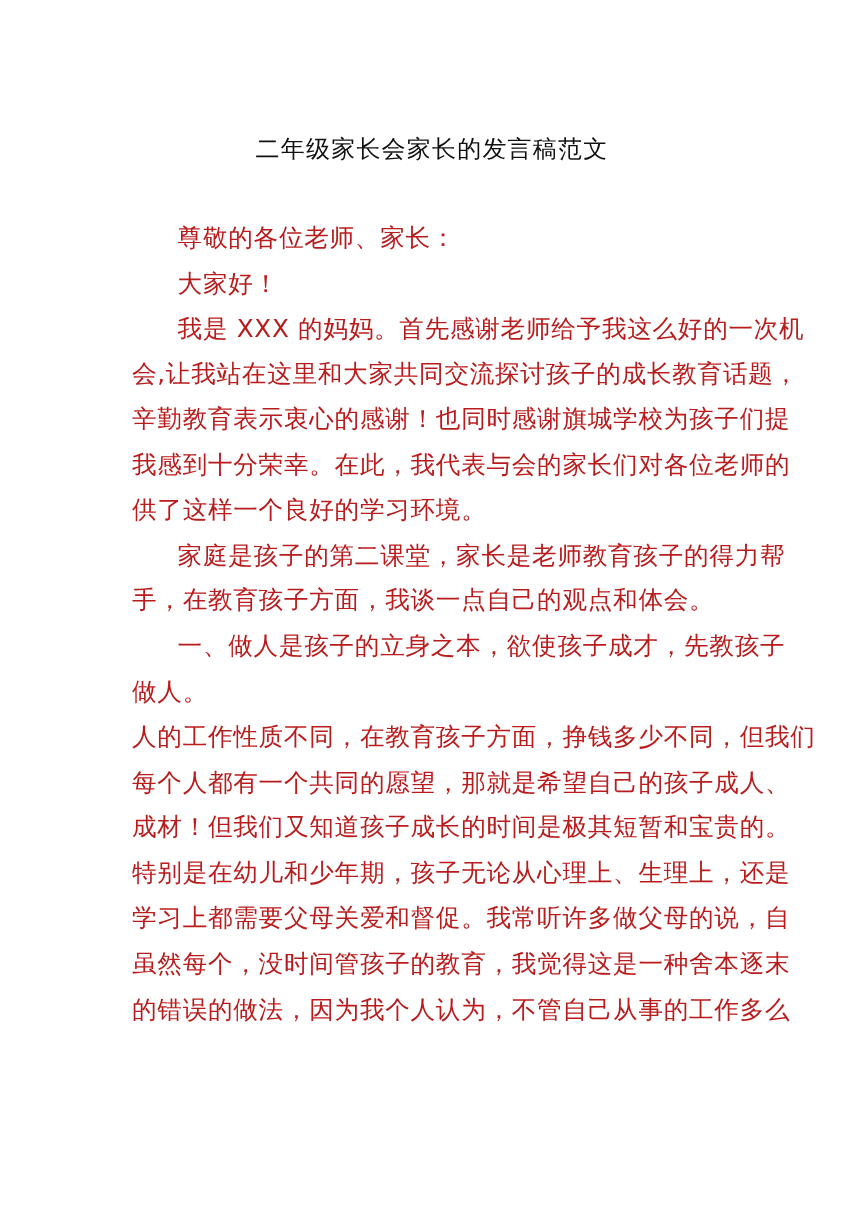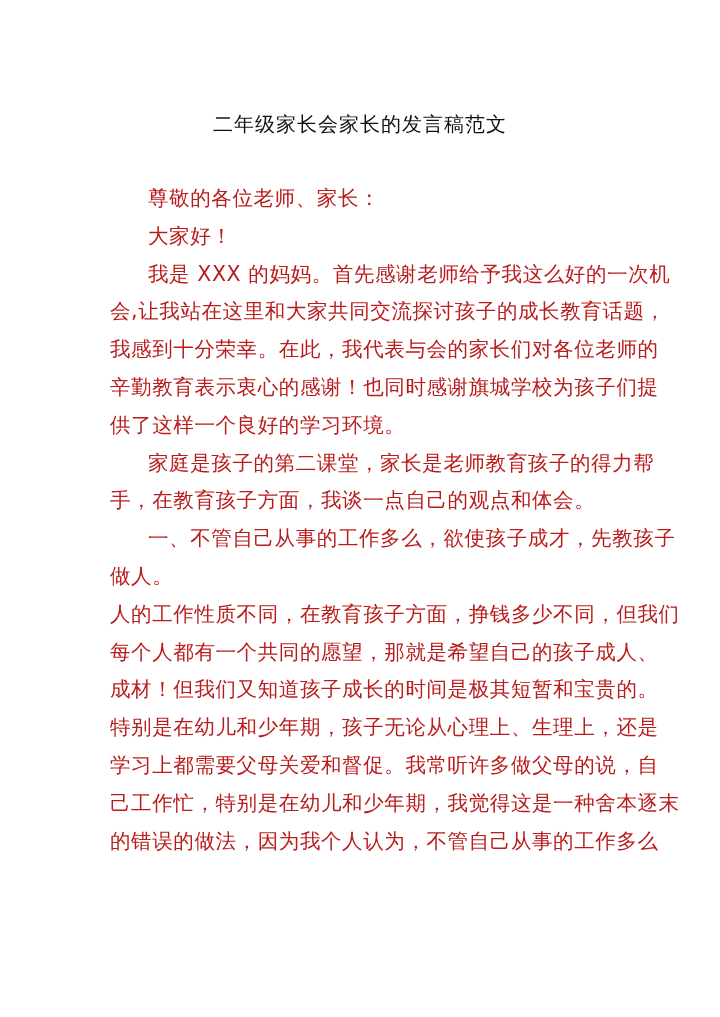--- a/index.html
+++ b/index.html
@@ -59,28 +59,28 @@
 <body>
 
 <div class="page">
   <div class="title">二年级家长会家长的发言稿范文</div>
 
   <div class="body-text">
     <span class="line indent">尊敬的各位老师、家长：</span>
     <span class="line indent">大家好！</span>
     <span class="line indent">我是 XXX 的妈妈。首先感谢老师给予我这么好的一次机</span>
     <span class="line">会,让我站在这里和大家共同交流探讨孩子的成长教育话题，</span>
+    <span class="line">辛勤教育表示衷心的感谢！也同时感谢旗城学校为孩子们提</span>
     <span class="line">我感到十分荣幸。在此，我代表与会的家长们对各位老师的</span>
-    <span class="line">辛勤教育表示衷心的感谢！也同时感谢旗城学校为孩子们提</span>
     <span class="line">供了这样一个良好的学习环境。</span>
     <span class="line indent">家庭是孩子的第二课堂，家长是老师教育孩子的得力帮</span>
     <span class="line">手，在教育孩子方面，我谈一点自己的观点和体会。</span>
-    <span class="line indent">一、不管自己从事的工作多么，欲使孩子成才，先教孩子</span>
+    <span class="line indent">一、做人是孩子的立身之本，欲使孩子成才，先教孩子</span>
     <span class="line">做人。</span>
     <span class="line">人的工作性质不同，在教育孩子方面，挣钱多少不同，但我们</span>
     <span class="line">每个人都有一个共同的愿望，那就是希望自己的孩子成人、</span>
     <span class="line">成材！但我们又知道孩子成长的时间是极其短暂和宝贵的。</span>
     <span class="line">特别是在幼儿和少年期，孩子无论从心理上、生理上，还是</span>
     <span class="line">学习上都需要父母关爱和督促。我常听许多做父母的说，自</span>
-    <span class="line">己工作忙，特别是在幼儿和少年期，我觉得这是一种舍本逐末</span>
+    <span class="line">虽然每个，没时间管孩子的教育，我觉得这是一种舍本逐末</span>
     <span class="line">的错误的做法，因为我个人认为，不管自己从事的工作多么</span>
   </div>
 </div>
 
 </body></html>

